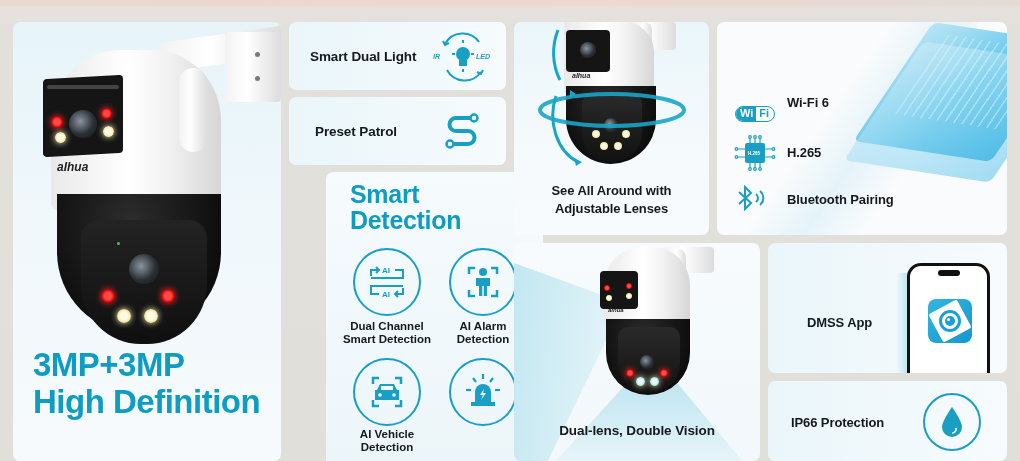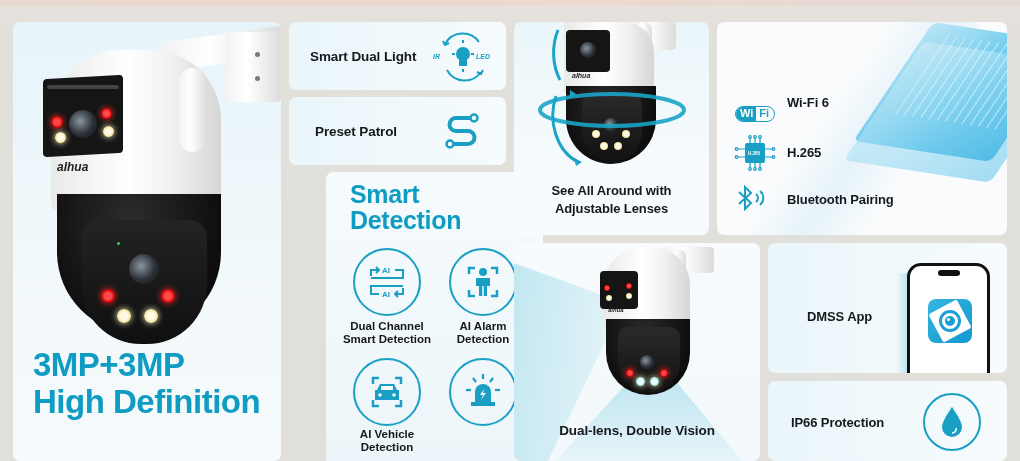--- a/index.html
+++ b/index.html
@@ -262,21 +262,21 @@
     <div class="lens" style="left:126px;top:112px;width:14px;height:14px;"></div>
     <div class="led-red" style="left:112px;top:126px;width:8px;height:8px;"></div>
     <div class="led-red" style="left:146px;top:126px;width:8px;height:8px;"></div>
     <div class="led-white" style="left:122px;top:134px;width:9px;height:9px;background:radial-gradient(circle,#e8fffb 35%,#9fe6dc 70%);"></div>
     <div class="led-white" style="left:136px;top:134px;width:9px;height:9px;background:radial-gradient(circle,#e8fffb 35%,#9fe6dc 70%);"></div>
   </div>
   <div class="label center" style="left:0;width:246px;top:180px;font-size:13.5px;">Dual-lens, Double Vision</div>
 </div>
 
 <div class="panel" style="left:768px;top:243px;width:239px;height:130px;background:linear-gradient(90deg,#eaf6fa,#f7fbfd);">
-  <div class="label" style="left:23px;top:66px;padding-left:16px;">DMSS App</div>
+  <div class="label" style="left:23px;top:72px;padding-left:16px;">DMSS App</div>
   <div style="position:absolute;left:128px;top:30px;width:14px;height:100px;background:linear-gradient(90deg,rgba(120,200,225,0.0),rgba(120,200,225,0.5));"></div>
   <div style="position:absolute;left:139px;top:20px;width:83px;height:130px;border:3px solid #111;border-radius:14px;background:#fff;">
     <div style="position:absolute;left:28px;top:4px;width:22px;height:6px;border-radius:4px;background:#111;"></div>
   </div>
   <div class="icon" style="left:160px;top:56px;width:44px;height:44px;border-radius:8px;background:linear-gradient(135deg,#34b6e0,#1497cf);overflow:hidden;">
     <div style="position:absolute;left:6px;top:6px;width:32px;height:32px;background:#fff;transform:rotate(-28deg);border-radius:2px;"></div>
     <div style="position:absolute;left:11px;top:11px;width:22px;height:22px;border-radius:50%;border:3px solid #1aa0d4;background:#fff;"></div>
     <div style="position:absolute;left:17px;top:17px;width:10px;height:10px;border-radius:50%;background:#1aa0d4;"></div>
     <div style="position:absolute;left:19px;top:19px;width:3px;height:3px;border-radius:50%;background:#fff;"></div>
   </div>

